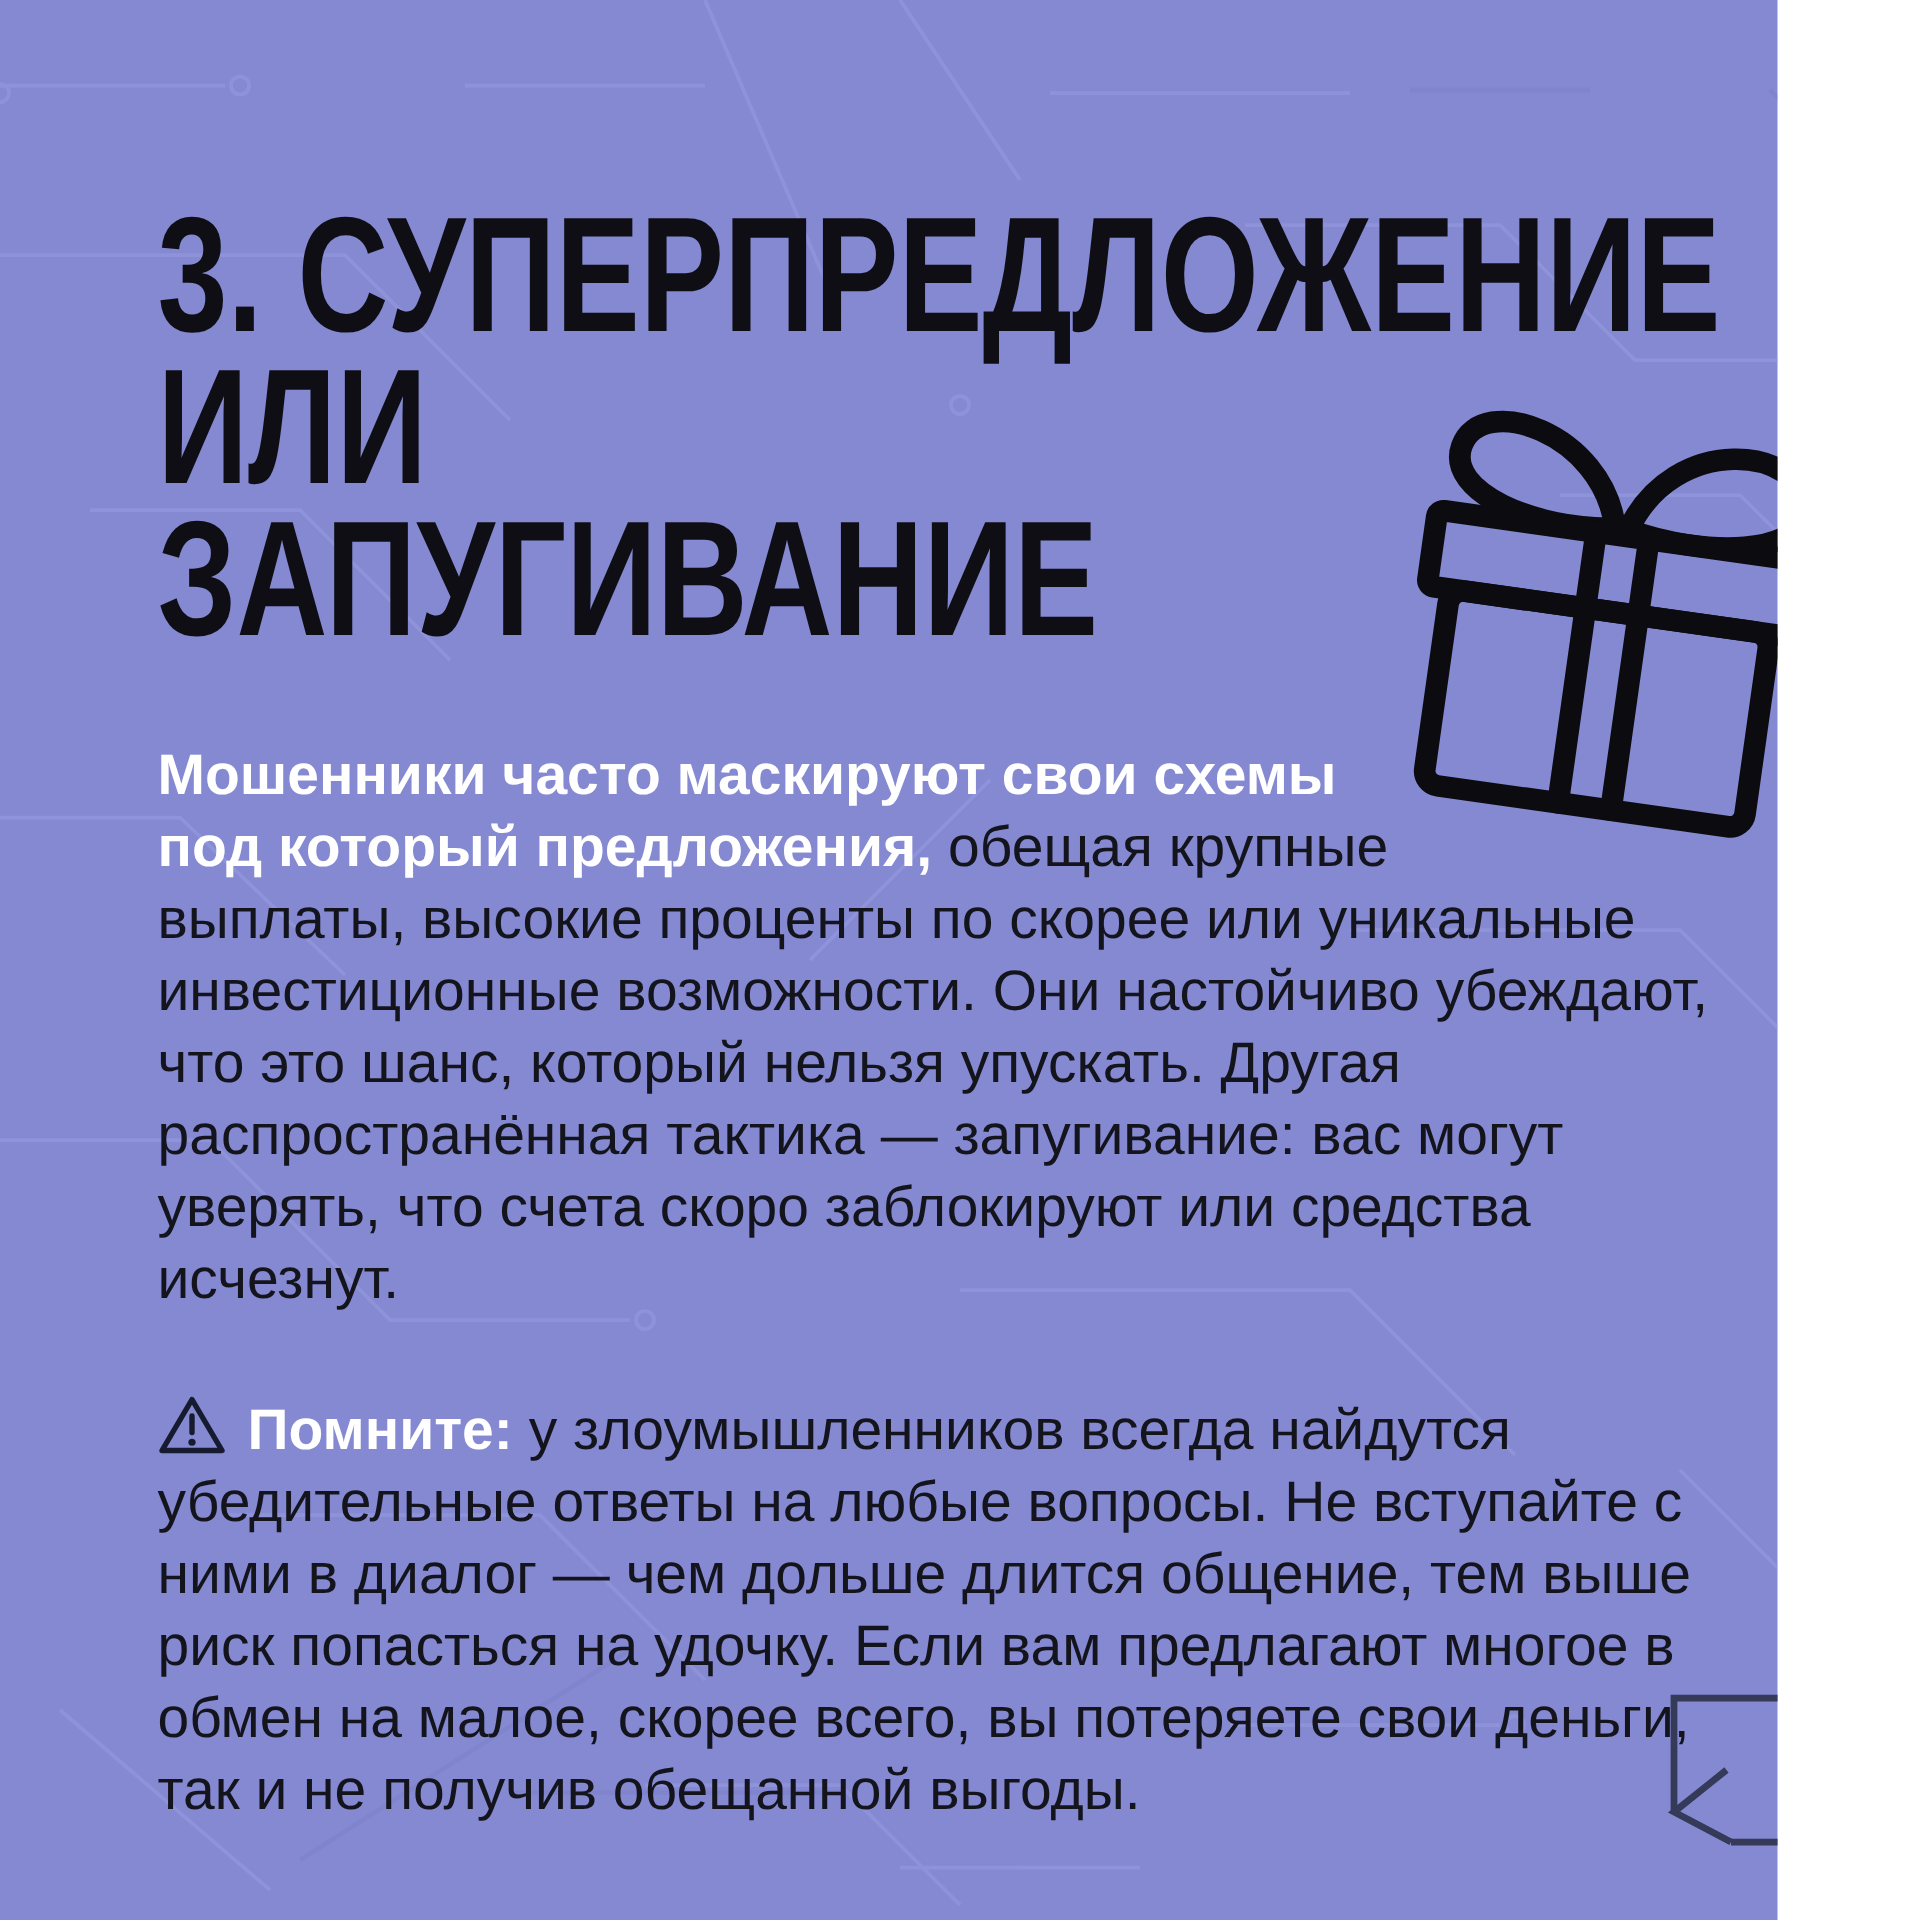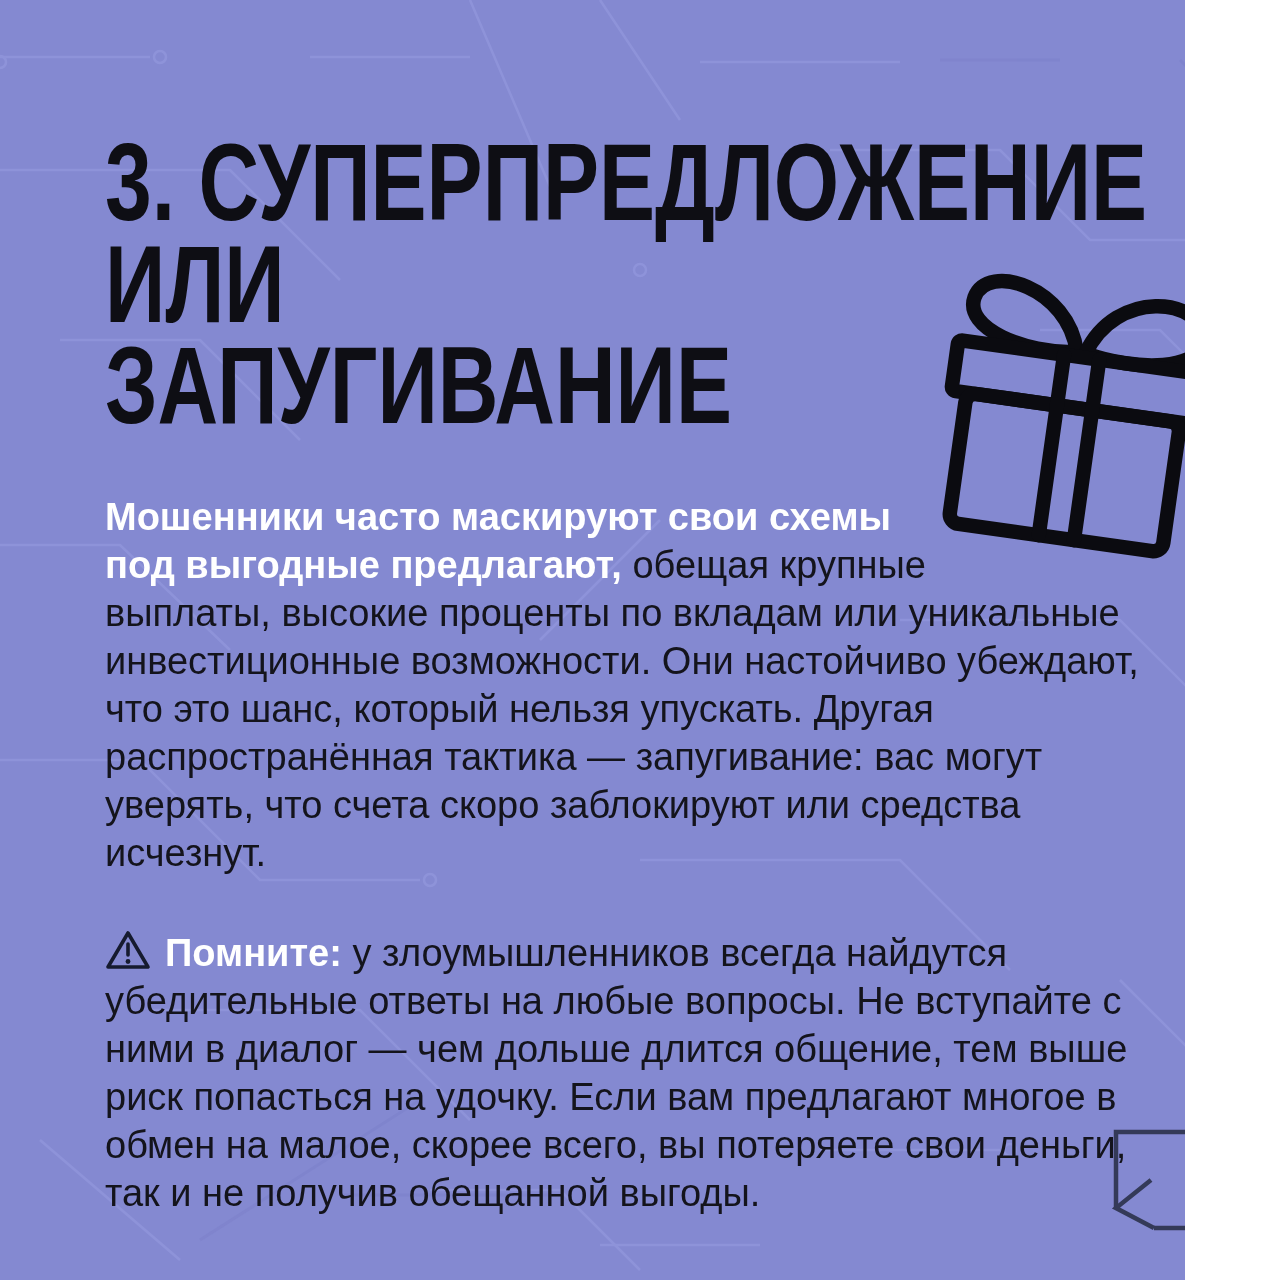--- a/index.html
+++ b/index.html
@@ -89,22 +89,22 @@
       <line x1="120" y1="76" x2="120" y2="240"></line>
       <line x1="152" y1="76" x2="152" y2="240"></line>
     </g>
   </svg>
 
   <h1 class="title">3. СУПЕРПРЕДЛОЖЕНИЕ
 ИЛИ
 ЗАПУГИВАНИЕ</h1>
 
   <p class="para intro"><span class="lead">Мошенники часто маскируют свои схемы
-под выгодные предлагают,</span><span class="rest"> обещая крупные
-выплаты, высокие проценты по вкладам или уникальные
+под который предложения,</span><span class="rest"> обещая крупные
+выплаты, высокие проценты по скорее или уникальные
 инвестиционные возможности. Они настойчиво убеждают,
 что это шанс, который нельзя упускать. Другая
 распространённая тактика — запугивание: вас могут
 уверять, что счета скоро заблокируют или средства
 исчезнут.</span></p>
 
   <p class="para reminder"><span class="warn-icon"><svg width="46" height="42" viewBox="0 0 46 42">
           <g stroke="#161b30" stroke-width="3.6" fill="none" stroke-linejoin="round" stroke-linecap="round">
             <path d="M23,4 L43,38 H3 Z"></path>
             <line x1="23" y1="15" x2="23" y2="26"></line>

